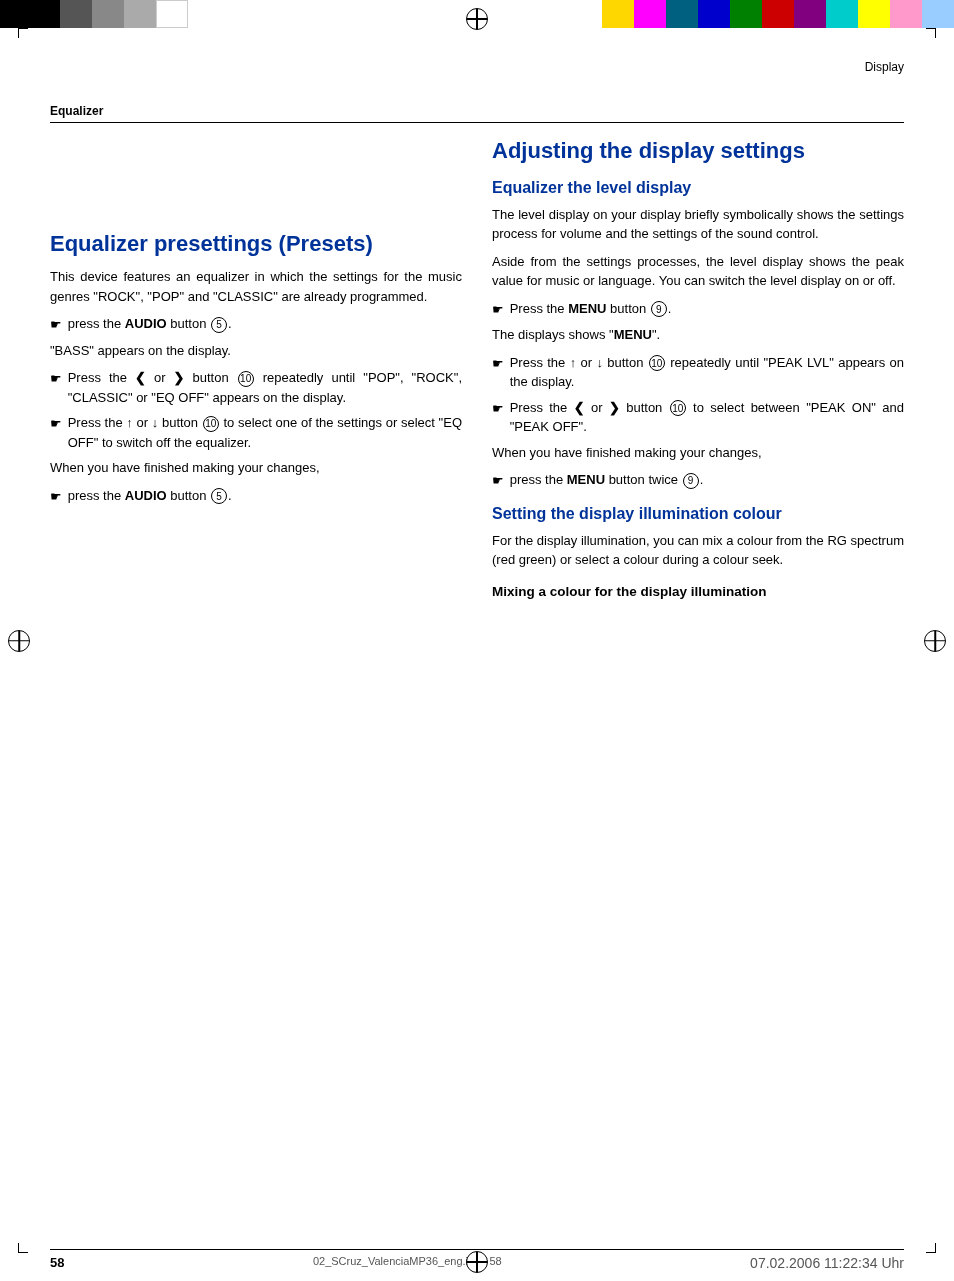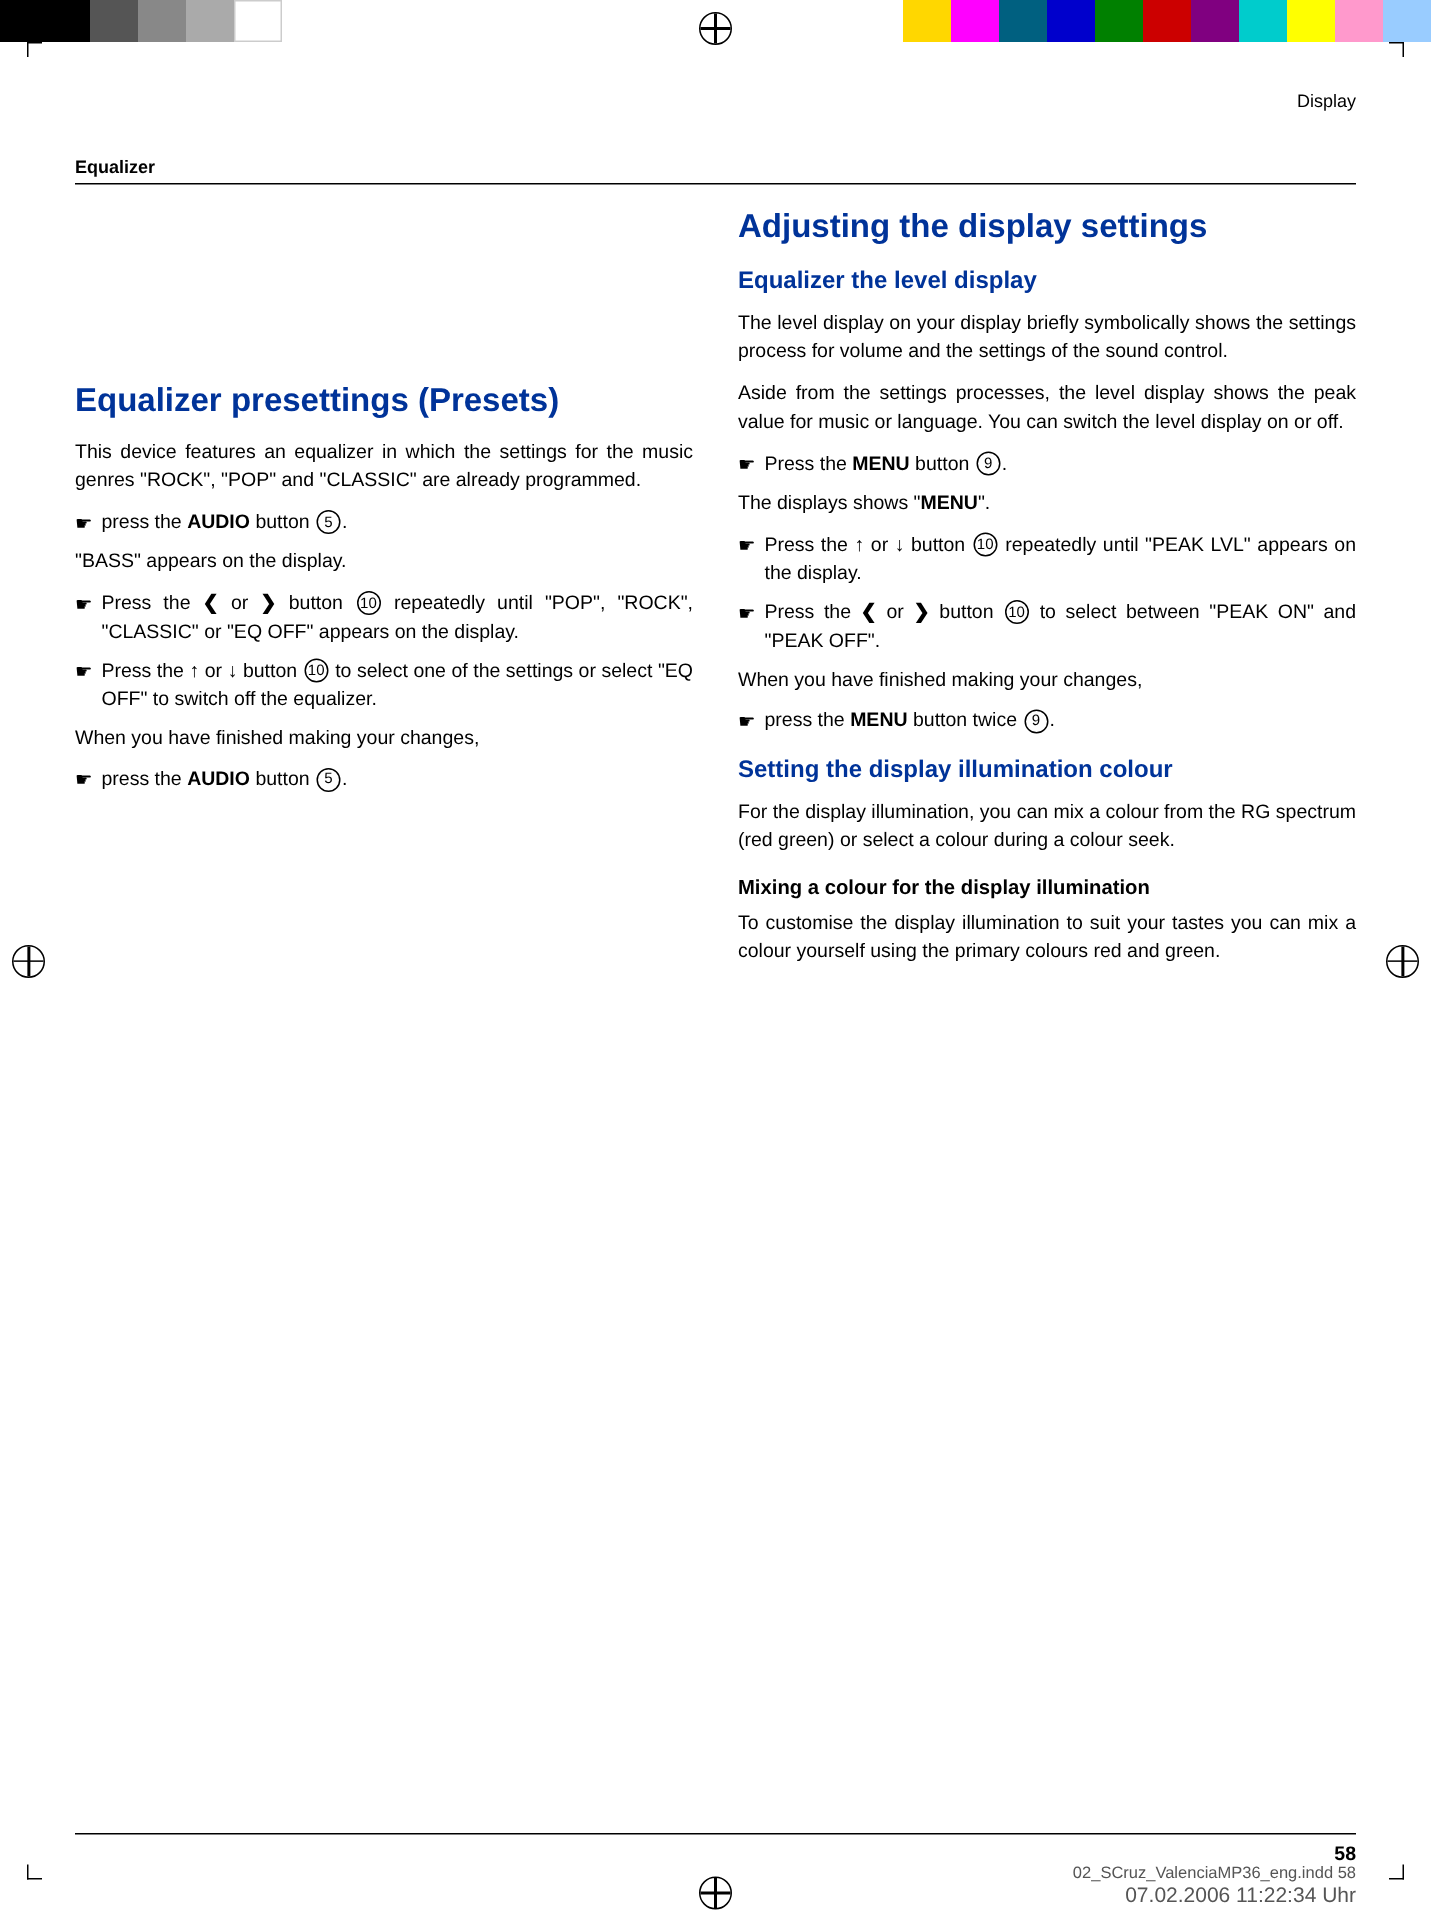--- a/index.html
+++ b/index.html
@@ -254,24 +254,23 @@
     }
 
     
     .footer {
       position: absolute;
       bottom: 10px;
       left: 50px;
       right: 50px;
       display: flex;
       justify-content: space-between;
-      align-items: flex-end;
+      align-items: flex-start;
       border-top: 1px solid #000;
       padding-top: 5px;
-      flex-direction: column;
     }
     .footer-page {
       font-size: 13px;
       font-weight: bold;
     }
     .footer-filename {
       font-size: 11px;
       color: #555;
     }
     .footer-date {
@@ -405,21 +404,20 @@
           press the <b>MENU</b> button twice <span class="circle-num">9</span>.
         </span>
       </div>
 
       <div class="subsection-title">Setting the display illumination colour</div>
 
       <p class="body-text">For the display illumination, you can mix a colour from the RG spectrum (red green) or select a colour during a colour seek.</p>
 
       <div class="subsubsection-title">Mixing a colour for the display illumination</div>
 
-      <p class="body-text">To customise the display illumination to suit your tastes you can mix a colour yourself using the primary colours red and green.</p>
 
     </div>
 
   </div>
 
 </div>
 
 <div class="footer">
   <span class="footer-page">58</span>
   <span class="footer-filename">02_SCruz_ValenciaMP36_eng.indd   58</span>

